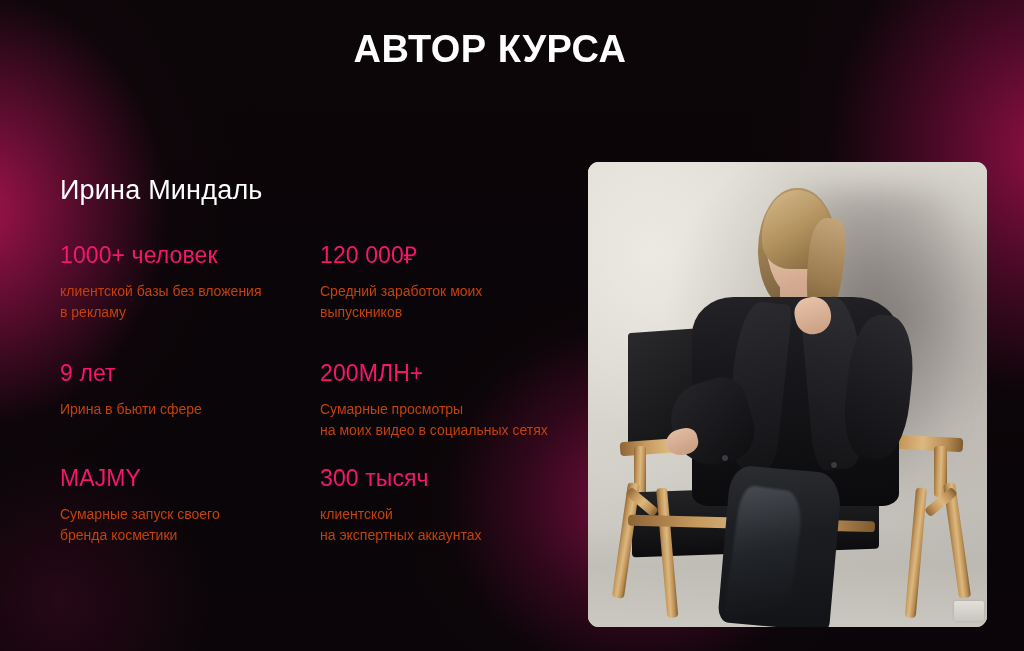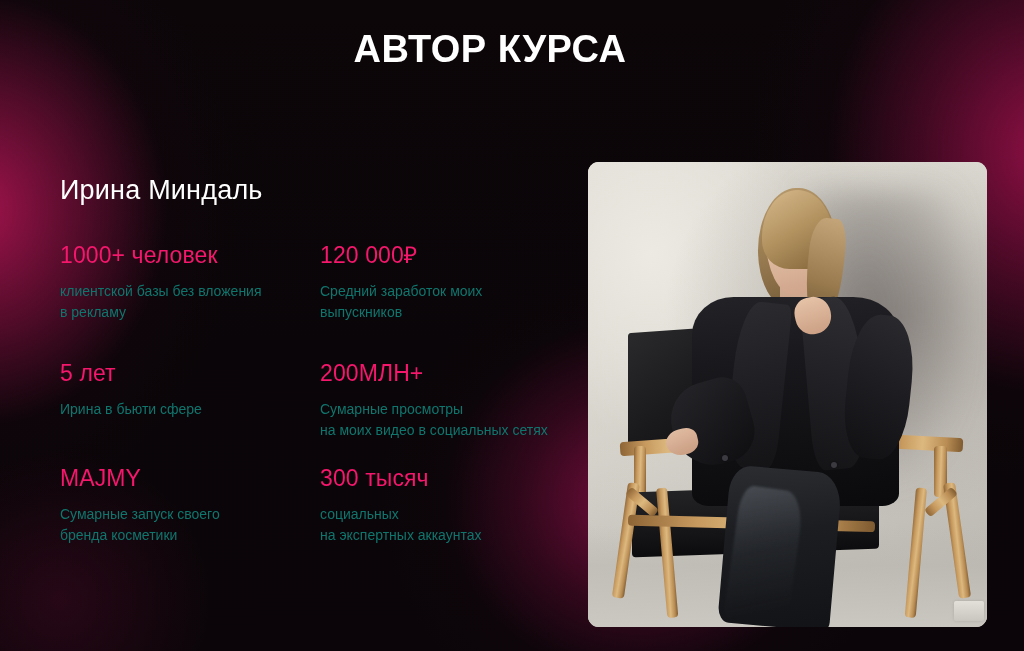--- a/index.html
+++ b/index.html
@@ -73,21 +73,21 @@
   .stat-value {
     color:#f5176c;
     font-size:23px;
     font-weight:normal;
     line-height:1.1;
     letter-spacing:0.1px;
     white-space:nowrap;
   }
   .stat-desc {
     margin-top:13px;
-    color:#0f766e;
+    color:#c2410c;
     font-size:14px;
     line-height:1.45;
     font-weight:normal;
   }
   .stat-desc span { display:block; white-space:nowrap; }
 
   
   .photo-card {
     position:absolute;
     left:588px;
@@ -306,21 +306,21 @@
         <div class="stat-value">120 000₽</div>
         <div class="stat-desc">
           <span>Средний заработок моих</span>
           <span>выпускников</span>
         </div>
       </div>
     </div>
 
     <div class="stat-row r2">
       <div class="stat-cell">
-        <div class="stat-value">5 лет</div>
+        <div class="stat-value">9 лет</div>
         <div class="stat-desc">
           <span>Ирина в бьюти сфере</span>
           <span></span>
         </div>
       </div>
       <div class="stat-cell">
         <div class="stat-value">200МЛН+</div>
         <div class="stat-desc">
           <span>Сумарные просмотры</span>
           <span>на моих видео в социальных сетях</span>
@@ -332,21 +332,21 @@
       <div class="stat-cell">
         <div class="stat-value">MAJMY</div>
         <div class="stat-desc">
           <span>Сумарные запуск своего</span>
           <span>бренда косметики</span>
         </div>
       </div>
       <div class="stat-cell">
         <div class="stat-value">300 тысяч</div>
         <div class="stat-desc">
-          <span>социальных</span>
+          <span>клиентской</span>
           <span>на экспертных аккаунтах</span>
         </div>
       </div>
     </div>
 
   </div>
 
   <div class="photo-card">
     <div class="ph-wall"></div>
     <div class="ph-shadow"></div>

